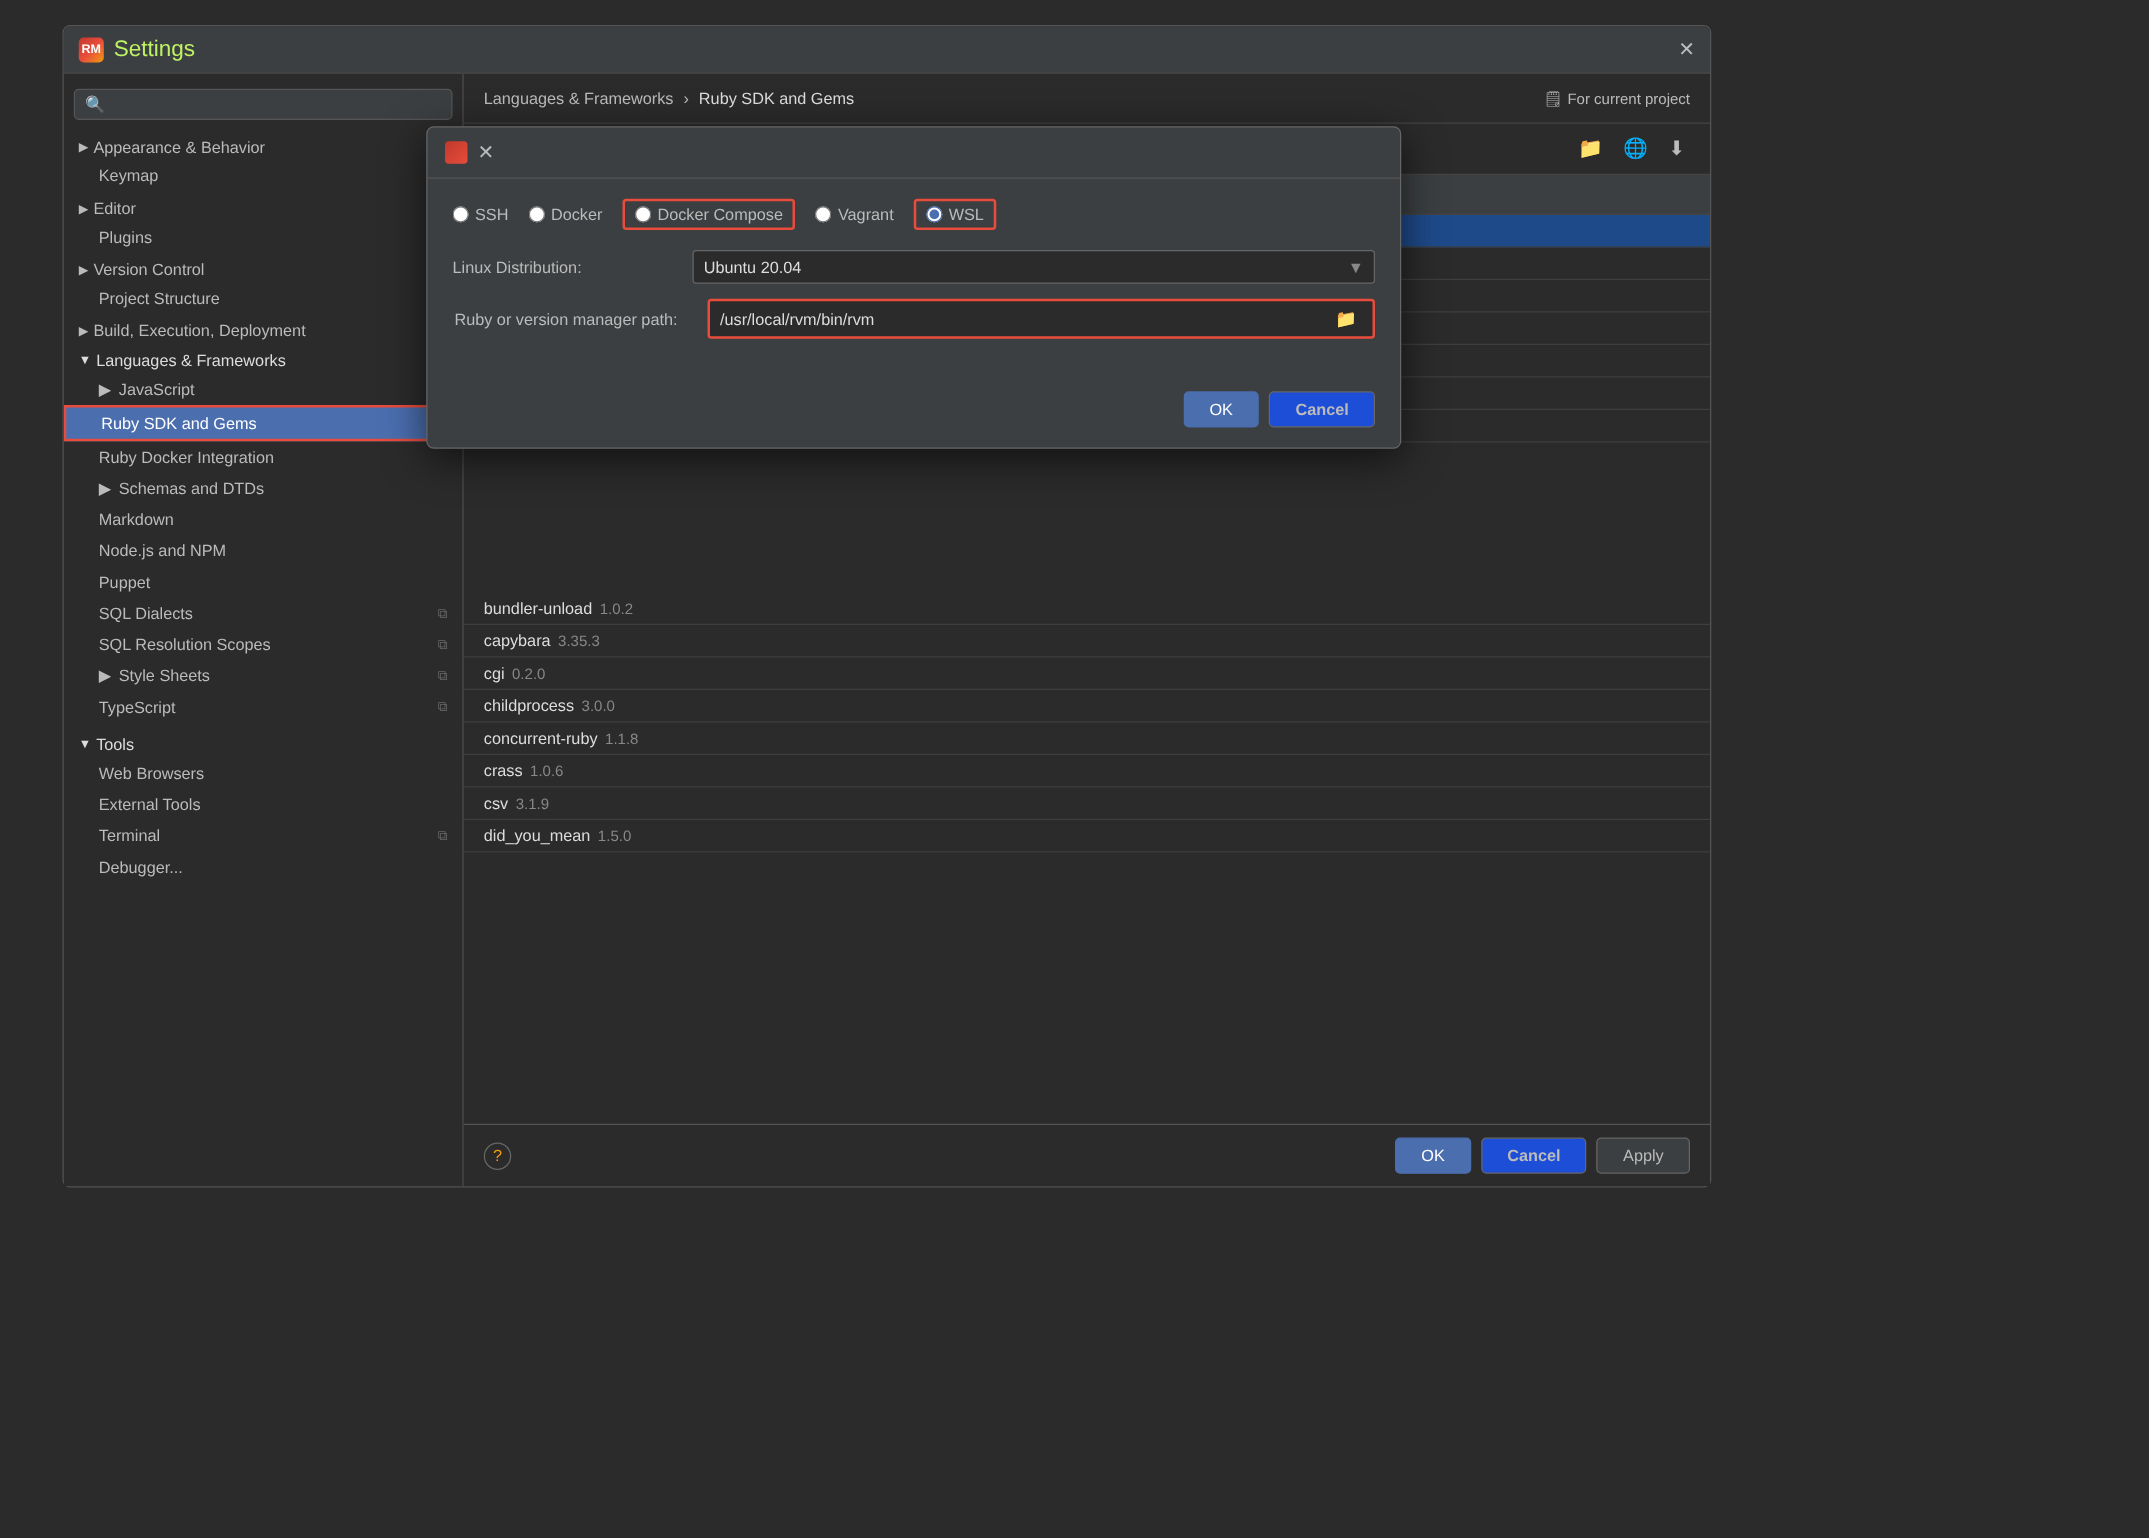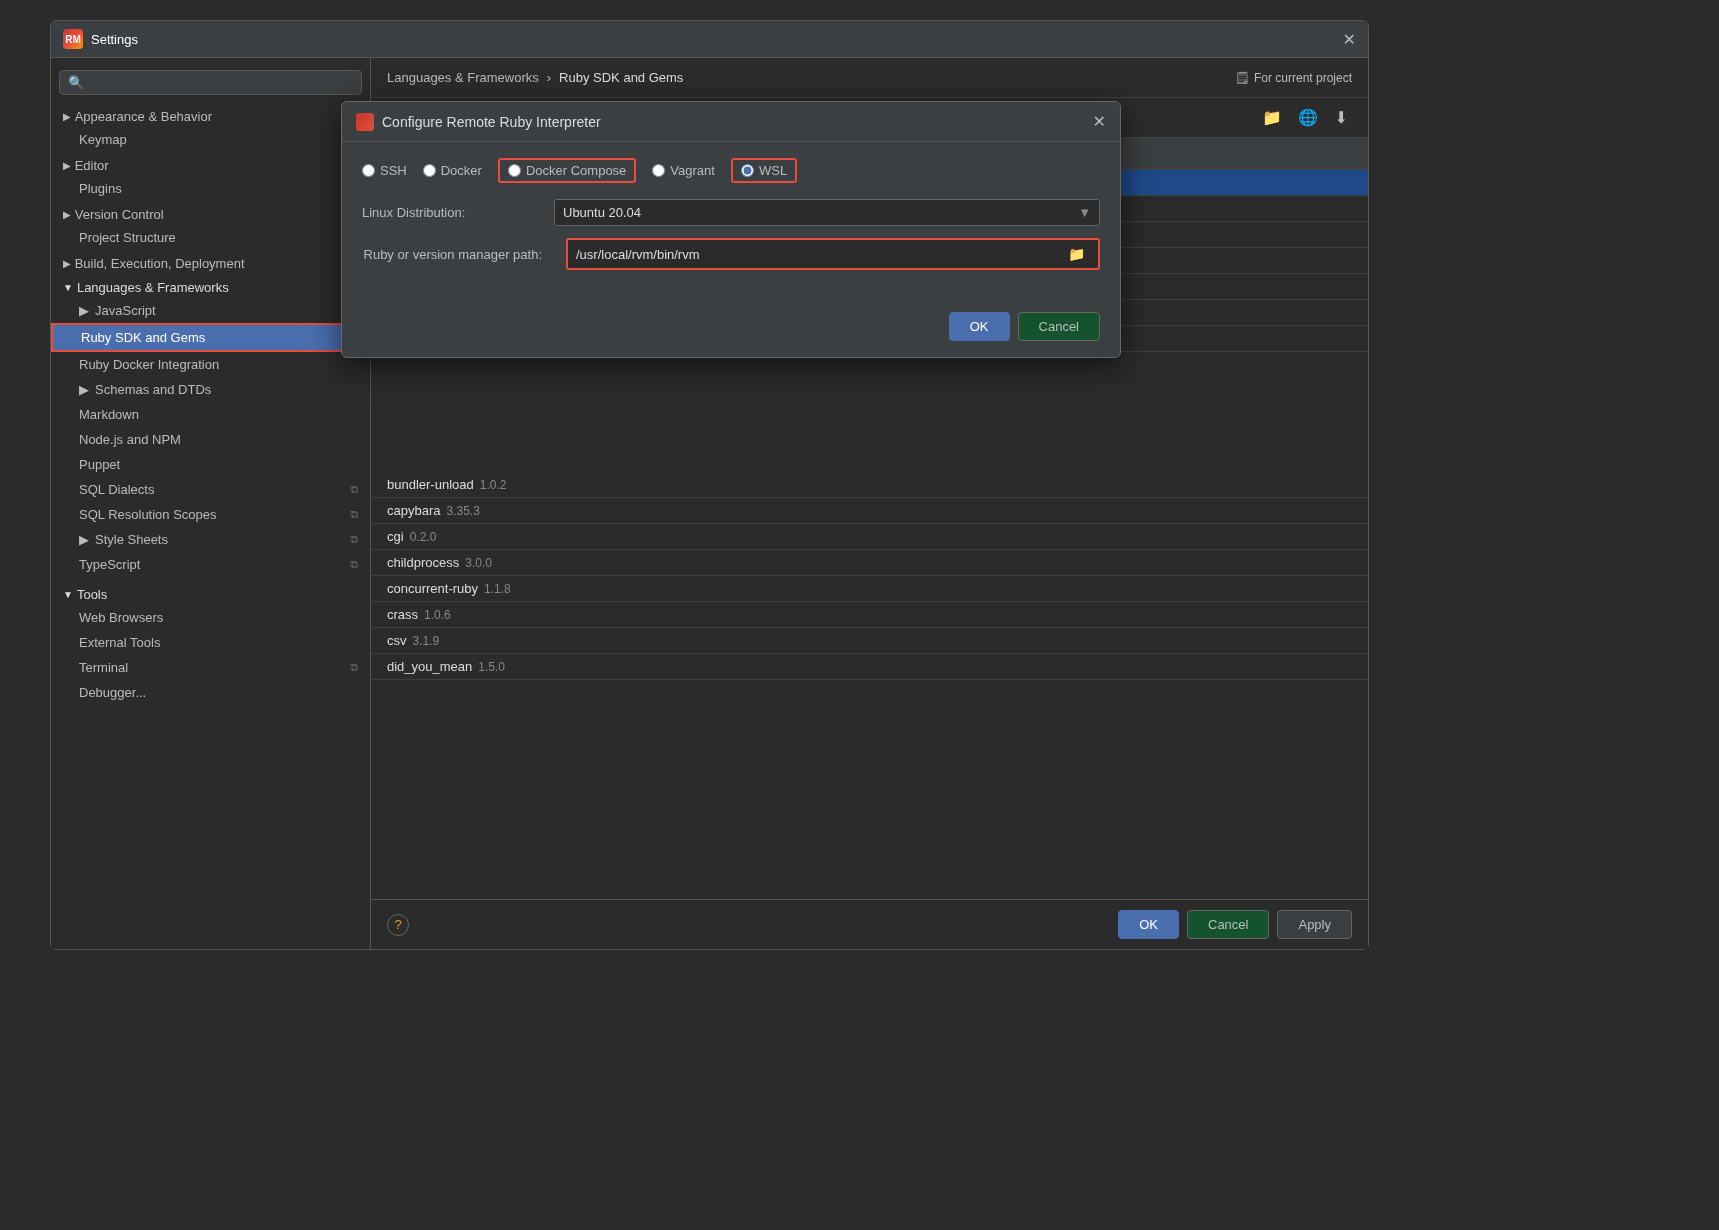--- a/index.html
+++ b/index.html
@@ -23,21 +23,21 @@
       display: flex;
       align-items: center;
       padding: 8px 12px;
       background: #3c3f41;
       border-radius: 6px 6px 0 0;
       border-bottom: 1px solid #555;
       justify-content: space-between;
     }
     .title-bar-left { display: flex; align-items: center; gap: 8px; }
     .app-icon { width: 20px; height: 20px; background: linear-gradient(135deg, #c0392b, #e74c3c, #f39c12); border-radius: 4px; display: flex; align-items: center; justify-content: center; font-size: 10px; color: white; font-weight: bold; }
-    .title-text { color: #ffffff; font-size: 13px; }
+    .title-text { color: #bef264; font-size: 18px; }
     .close-btn { color: #bbb; cursor: pointer; font-size: 16px; background: none; border: none; }
 
     .settings-body { display: flex; flex: 1; overflow: hidden; }
 
     
     .sidebar {
       width: 320px;
       background: #2b2b2b;
       border-right: 1px solid #555;
       overflow-y: auto;
@@ -168,21 +168,21 @@
       cursor: pointer;
     }
     .btn {
       padding: 6px 20px;
       border-radius: 4px;
       border: 1px solid #666;
       cursor: pointer;
       font-size: 13px;
     }
     .btn-primary { background: #4b6eaf; color: white; border-color: #4b6eaf; }
-    .btn-secondary { background: #14532d; color: #bbb; }
+    .btn-secondary { background: #1d4ed8; color: #bbb; font-weight: bold; }
     .btn-apply { background: #3c3f41; color: #bbb; }
 
     .dialog {
       background: #3c3f41;
       border: 1px solid #666;
       border-radius: 6px;
       width: 780px;
       padding: 0;
       position: absolute;
       top: 80px;
@@ -504,21 +504,20 @@
         <button class="btn btn-primary">OK</button>
         <button class="btn btn-secondary">Cancel</button>
         <button class="btn btn-apply">Apply</button>
       </div>
     </div>
   </div>
 
   <div class="dialog">
     <div class="dialog-title-bar">
       <div class="dialog-icon"></div>
-      <span class="dialog-title">Configure Remote Ruby Interpreter</span>
       <button class="dialog-close">✕</button>
     </div>
 
     <div class="dialog-body">
 
       <div class="radio-row">
         <label class="radio-option">
           <input type="radio" name="interp" style="">
           <span>SSH</span>
         </label>

